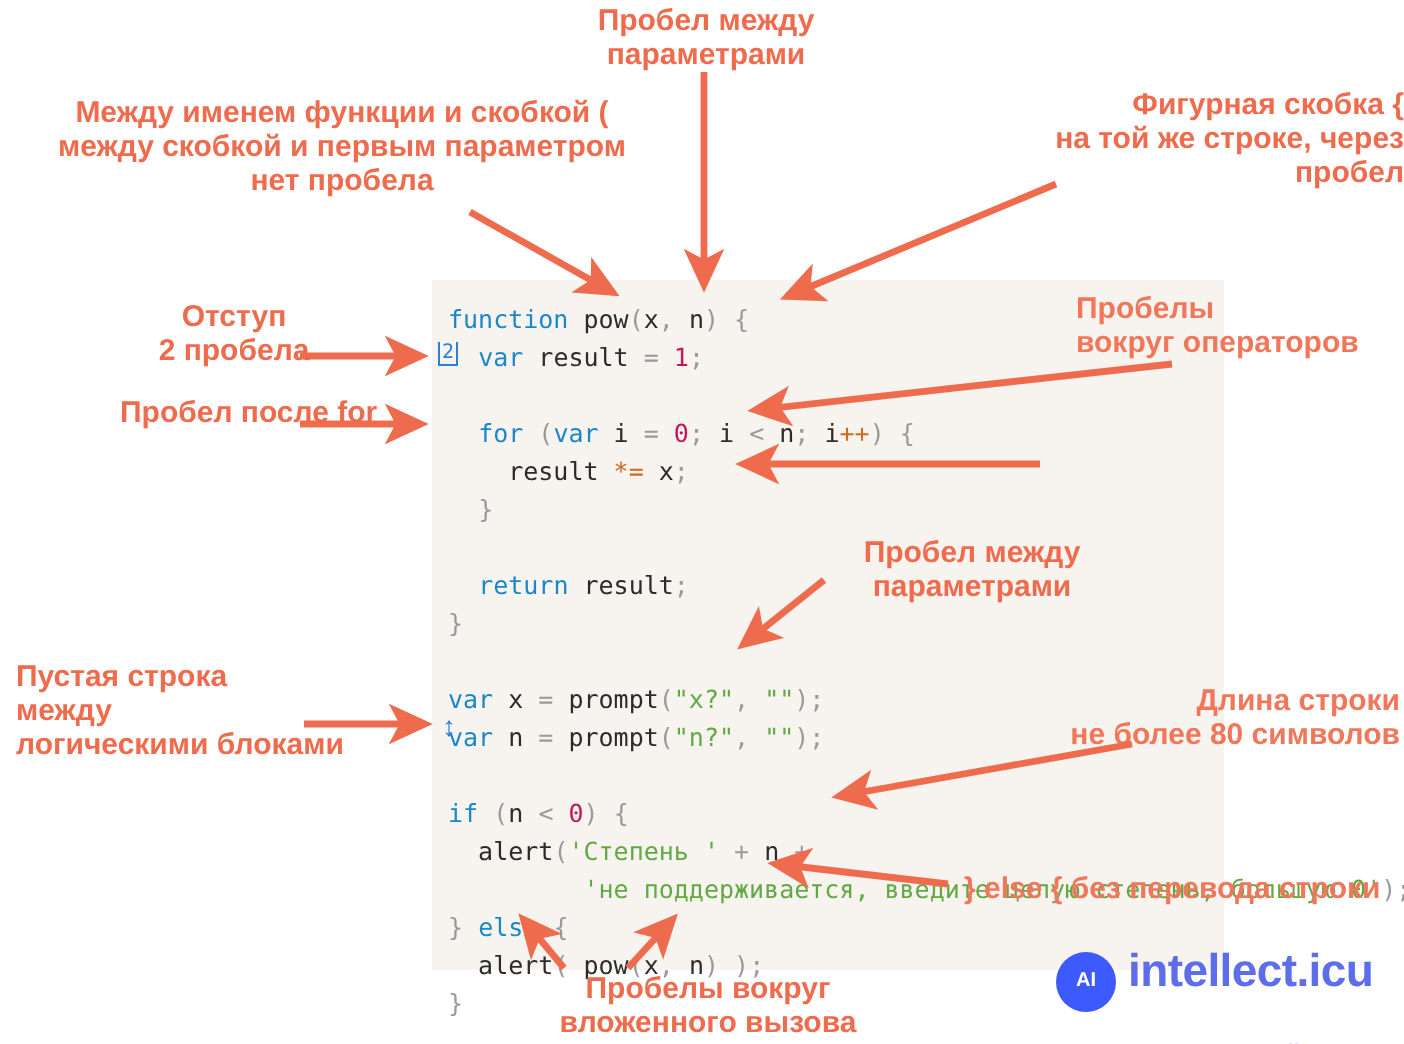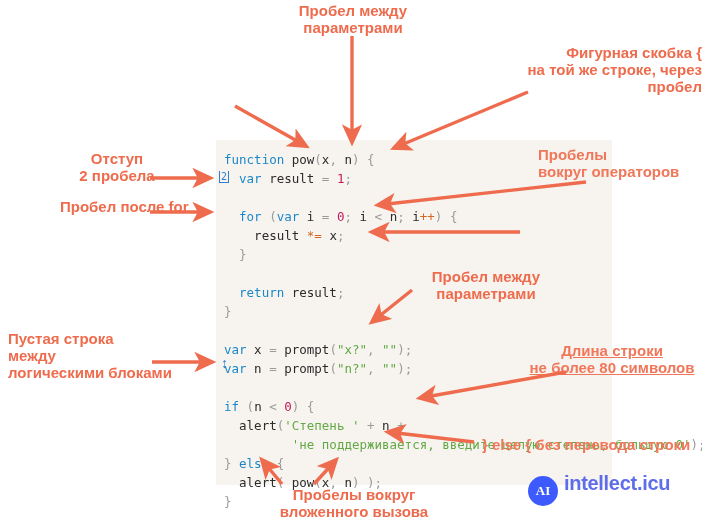--- a/index.html
+++ b/index.html
@@ -92,31 +92,31 @@
     width: 172px;
     height: 48px;
   }
   #logo-mark {
     position: absolute;
     left: 0; top: 6px;
     width: 30px; height: 30px;
     border-radius: 50%;
     background: #3d5afe;
     color: #ffffff;
-    font-size: 13px;
+    font-size: 10px;
     font-weight: bold;
     text-align: center;
     line-height: 30px;
-    font-family: Liberation Serif, serif;
+    font-family: Liberation Sans, sans-serif;
   }
   #logo-text {
     position: absolute;
     left: 36px; top: 2px;
     color: #4355e8;
-    font-size: 20px;
+    font-size: 23px;
     font-weight: bold;
     letter-spacing: -0.3px;
     opacity: .85;
   }
   #logo-sub {
     position: absolute;
     left: 37px; top: 27px;
     color: #4355e8;
     font-size: 11px;
     font-weight: bold;
@@ -150,41 +150,44 @@
 <span><span class="id">  alert</span><span class="pun">( </span><span class="id">pow</span><span class="pun">(</span><span class="id">x</span><span class="pun">, </span><span class="id">n</span><span class="pun">) </span><span class="pun">);</span></span>
 <span><span class="pun">}</span></span></pre>
   </div>
 
   <span class="marker2">2</span>
   <span class="marker-blank">↕</span>
 
   <div class="ann" style="left:258px; top:2px; width:190px; text-align:center;">Пробел между
 параметрами</div>
 
+  <div class="ann" style="left:26px; top:48px; width:290px; text-align:center;">Между именем функции и скобкой (
+между скобкой и первым параметром
+нет пробела</div>
 
   <div class="ann" style="left:478px; top:44px; width:224px; text-align:right;">Фигурная скобка {
 на той же строке, через пробел</div>
 
   <div class="ann" style="left:44px; top:150px; width:146px; text-align:center;">Отступ
 2 пробела</div>
 
   <div class="ann" style="left:12px; top:198px; width:160px; text-align:left;margin-left:48px;">Пробел после for</div>
 
   <div class="ann soft" style="left:538px; top:146px; width:160px; text-align:left;">Пробелы
 вокруг операторов</div>
 
 
   <div class="ann" style="left:406px; top:268px; width:160px; text-align:center;">Пробел между
 параметрами</div>
 
   <div class="ann" style="left:8px; top:330px; width:186px; ">Пустая строка
 между
 логическими блоками</div>
 
-  <div class="ann soft" style="left:524px; top:342px; width:176px; text-align:center;text-decoration:underline;">Длина строки
+  <div class="ann soft" style="left:524px; top:342px; width:176px; text-align:right;">Длина строки
 не более 80 символов</div>
 
   <div class="ann soft" style="left:482px; top:436px; width:220px; text-align:left;">} else { без перевода строки</div>
 
   <div class="ann" style="left:244px; top:486px; width:220px; text-align:center;">Пробелы вокруг
 вложенного вызова</div>
 
   <svg id="arrows" viewBox="0 0 702 522">
     <defs>
       <marker id="ah" markerWidth="7" markerHeight="7" refX="5.2" refY="3" orient="auto">

